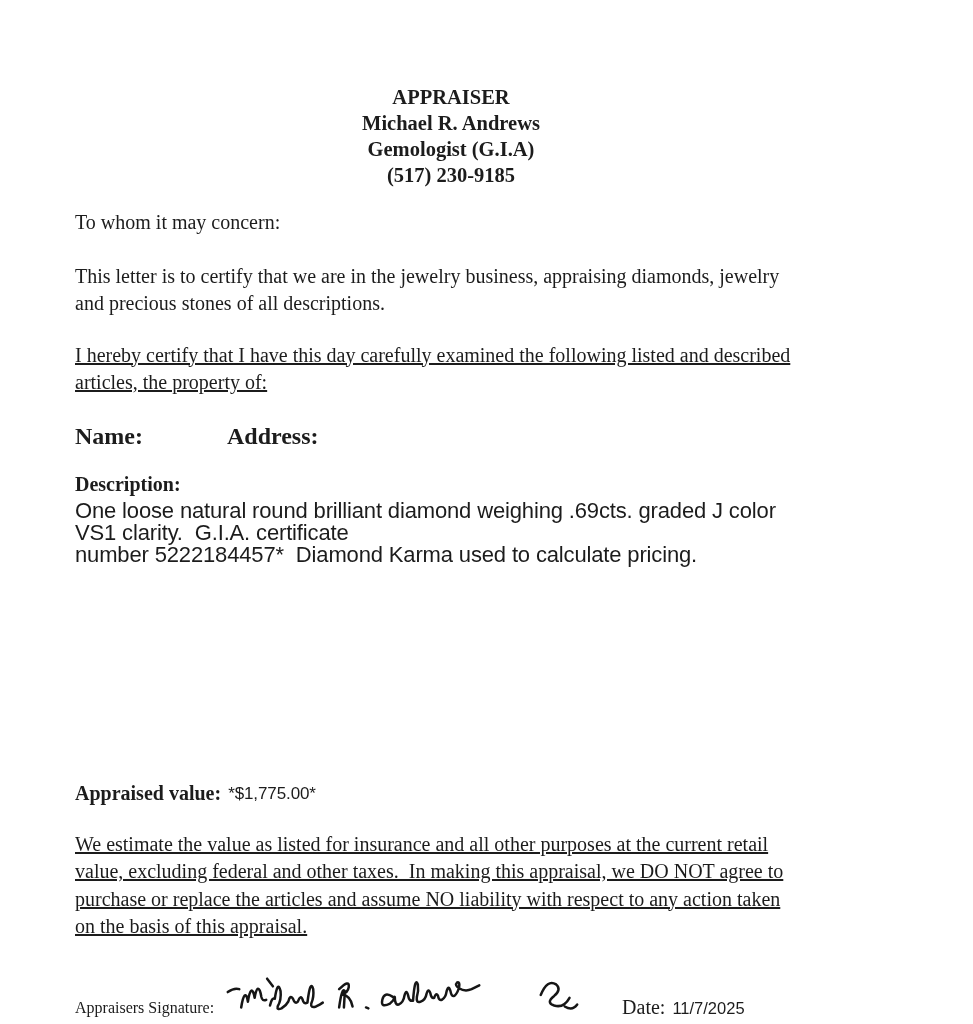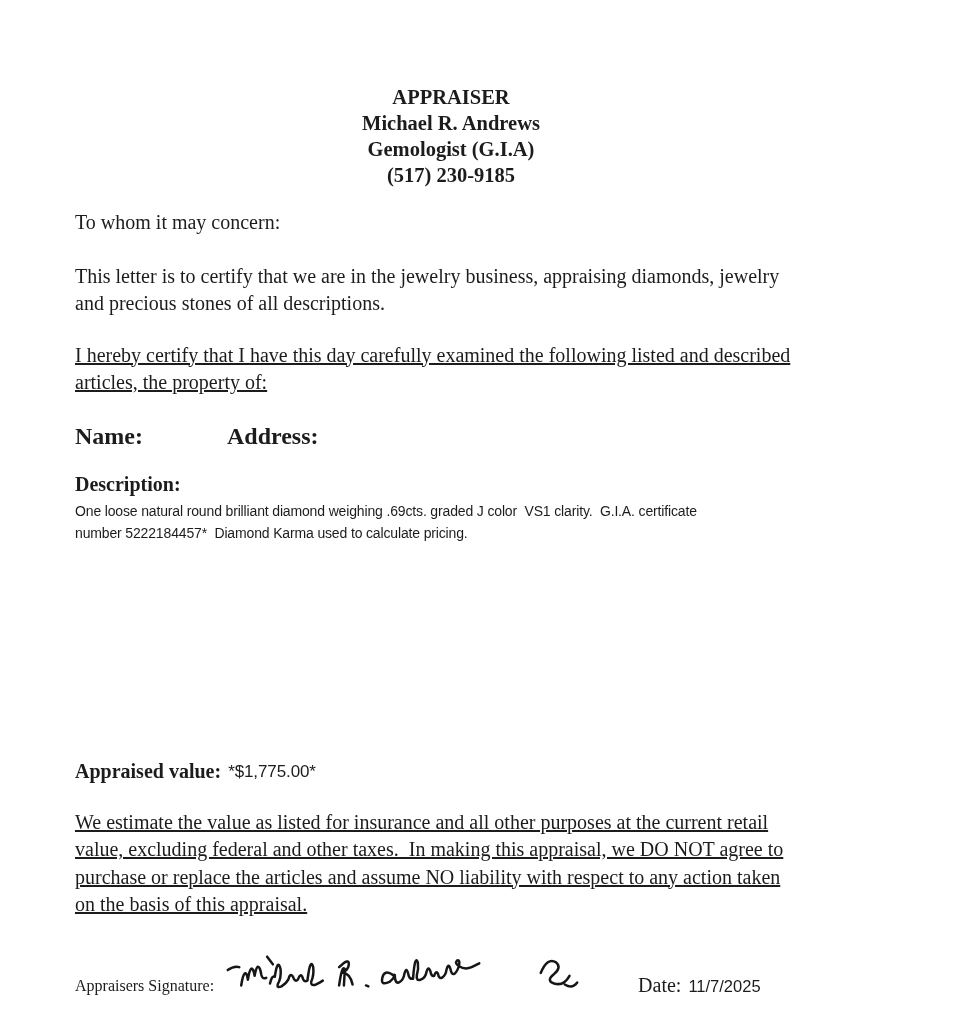--- a/index.html
+++ b/index.html
@@ -47,21 +47,21 @@
   
   .desc-section { margin-top: 21px; }
   .desc-label {
     font-size: 20px;
     line-height: 27px;
     font-weight: bold;
   }
   .sans { font-family: "Liberation Sans", sans-serif; }
   .desc-text {
     margin-top: 2px;
-    font-size: 14px;
+    font-size: 22px;
     line-height: 22px;
     letter-spacing: -0.15px;
     white-space: pre-wrap;
   }
   
   .spacer { height: 214px; }
   
   .value-row {
     display: flex;
     align-items: flex-end;
@@ -89,21 +89,21 @@
     height: 62px;
     margin: 0 4px -4px 8px;
     flex: 0 0 auto;
   }
   .date-group {
     display: flex;
     align-items: baseline;
     margin-left: 12px;
     white-space: nowrap;
   }
-  .date-label { font-size: 20px; line-height: 27px; margin-left: 16px; }
+  .date-label { font-size: 20px; line-height: 27px; }
   .date-value {
     margin-left: 7px;
     font-size: 16.5px;
   }
 </style>
 </head>
 <body>
 
 <div class="page">
 

